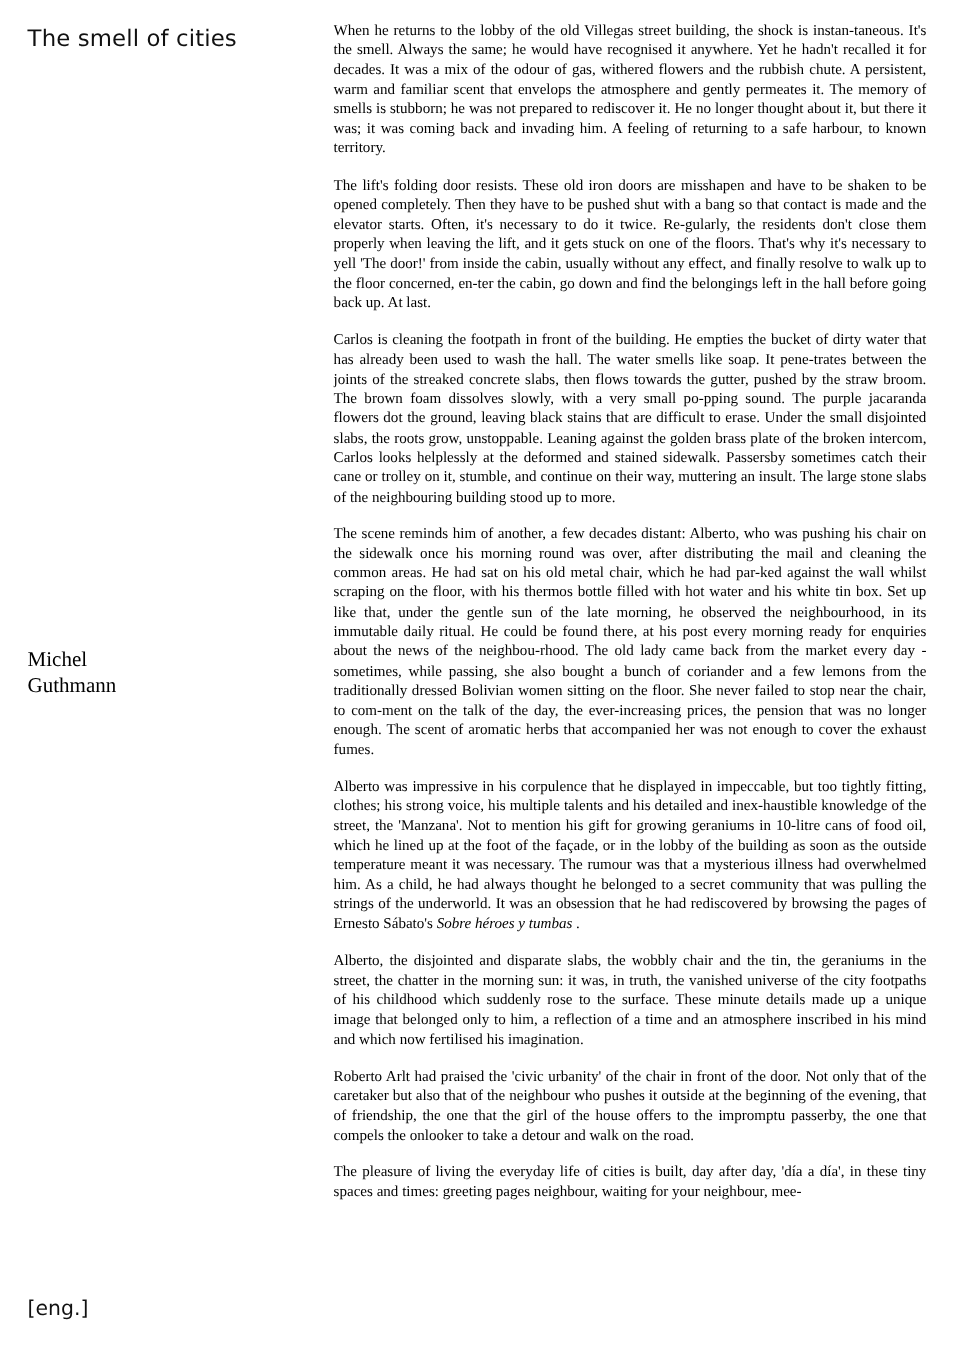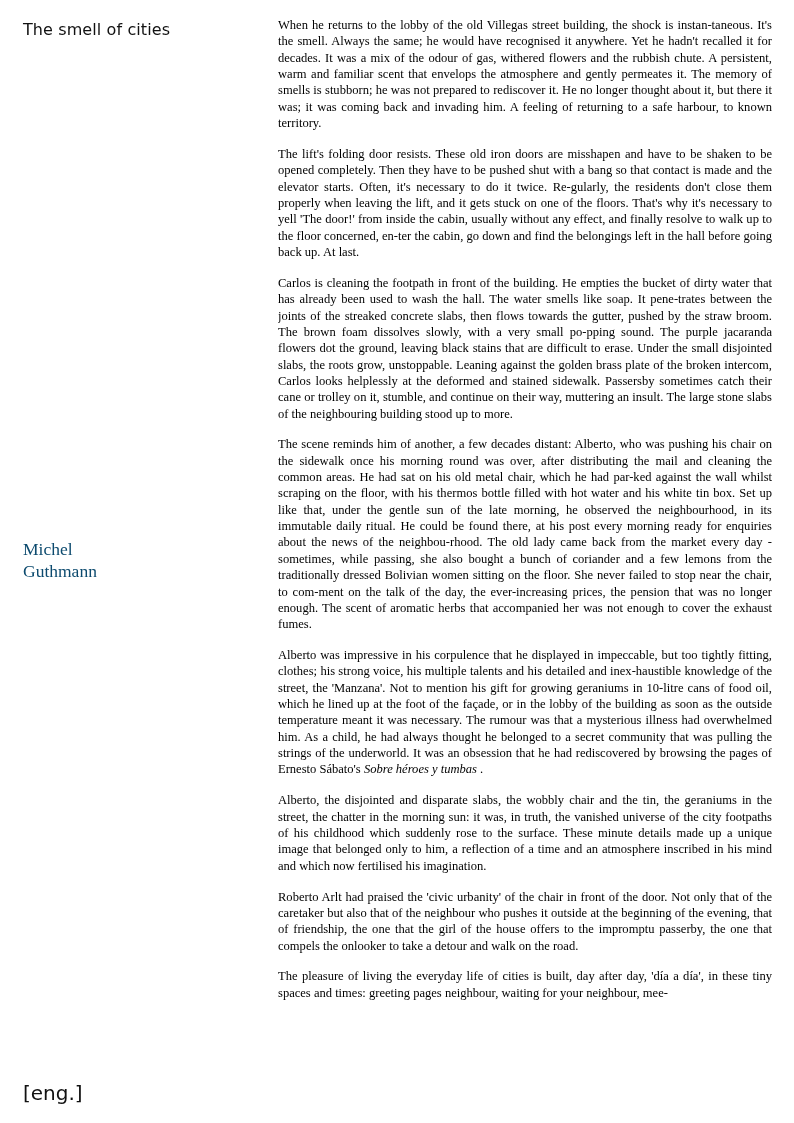--- a/index.html
+++ b/index.html
@@ -28,42 +28,42 @@
     top: 0;
     width: 278px;
     height: 1123px;
   }
   .doc-title {
     position: absolute;
     left: 23px;
     top: 20px;
     width: 240px;
     font-family: "DejaVu Sans", sans-serif;
-    font-size: 16px;
+    font-size: 19px;
     font-weight: 400;
     letter-spacing: 0.1px;
     color: #111111;
     line-height: 1.3;
   }
   .author {
     position: absolute;
     left: 23px;
     top: 538px;
     width: 240px;
     font-family: "Liberation Serif", serif;
     font-size: 17.5px;
     line-height: 1.28;
-    color: #0c4a6e;
+    color: #000000;
   }
   .lang-tag {
     position: absolute;
     left: 23px;
     top: 1081px;
     font-family: "DejaVu Sans", sans-serif;
-    font-size: 20px;
+    font-size: 17px;
     color: #111111;
   }
   
   .text-col {
     position: absolute;
     left: 278px;
     top: 17px;
     width: 494px;
     height: 1090px;
     overflow: hidden;

